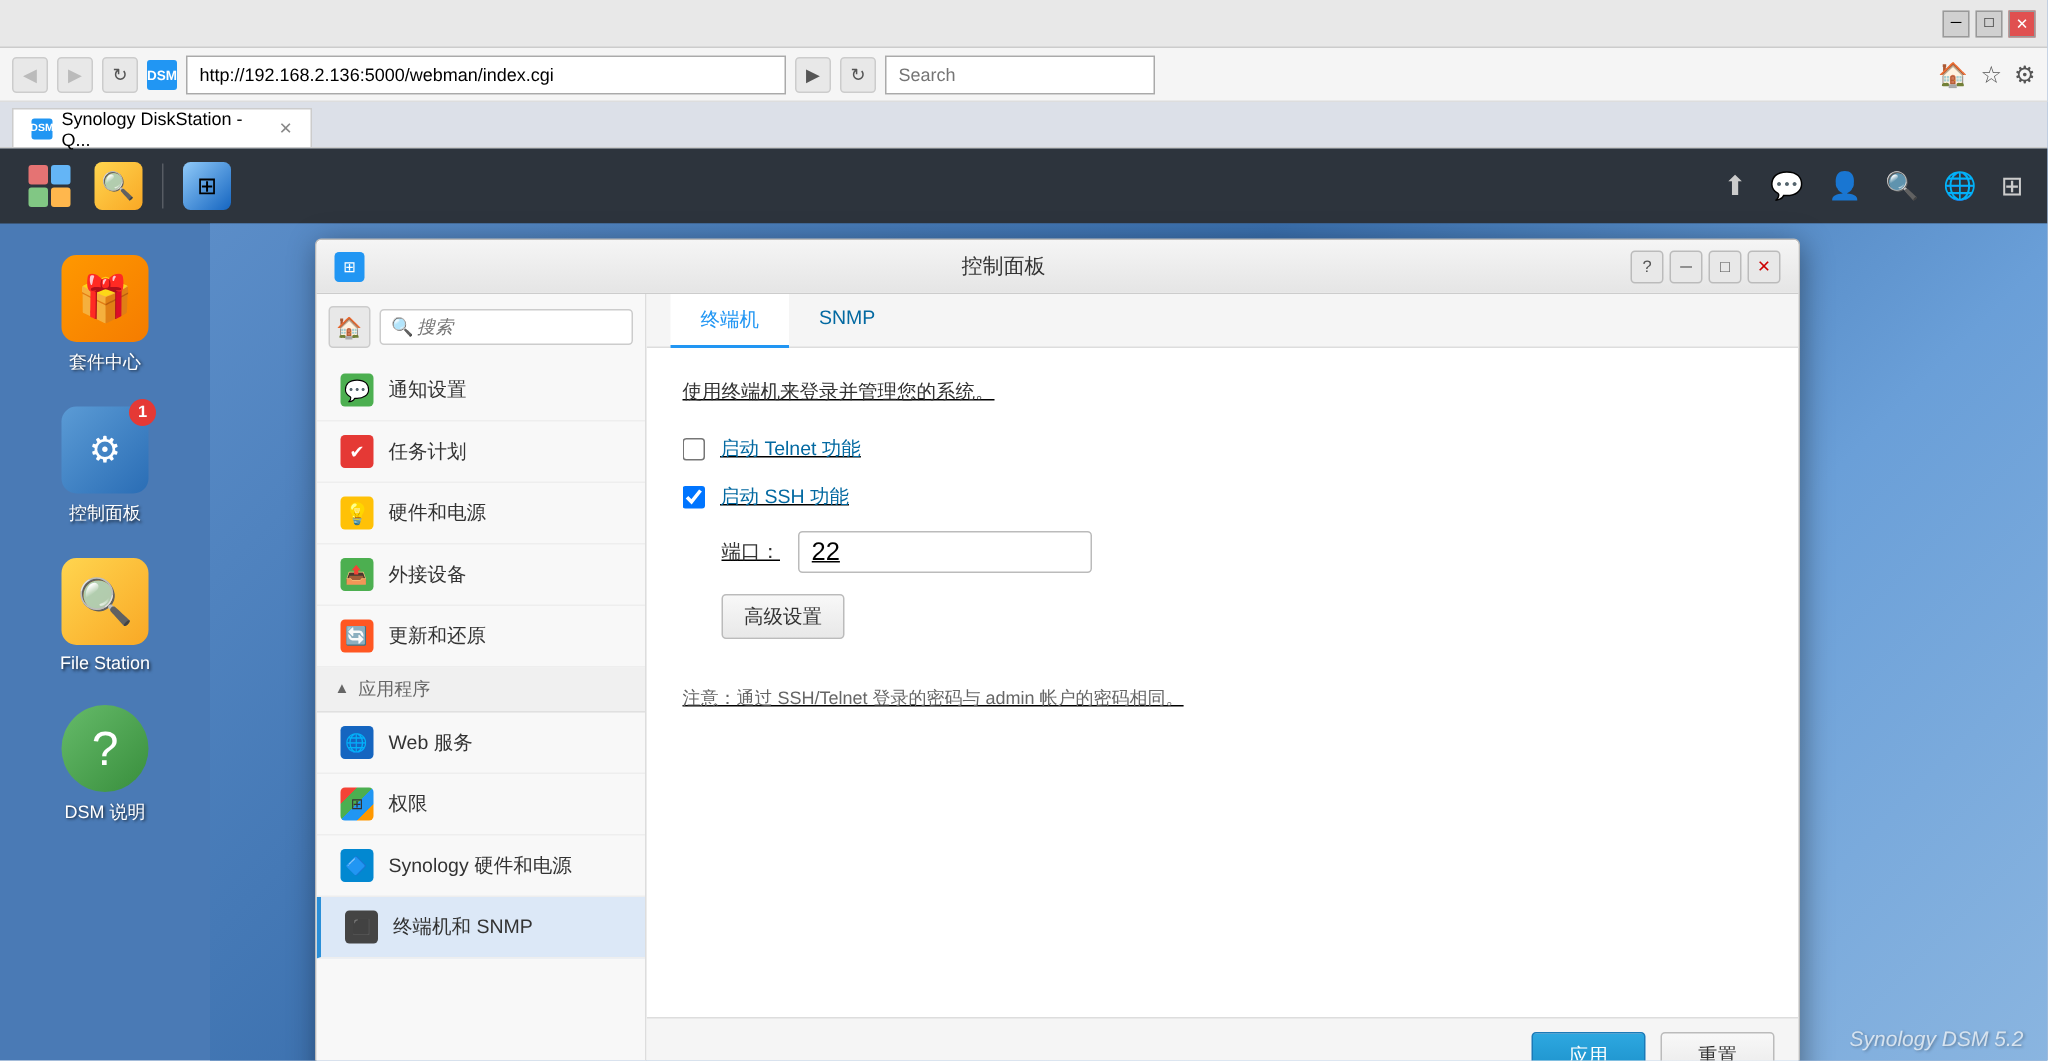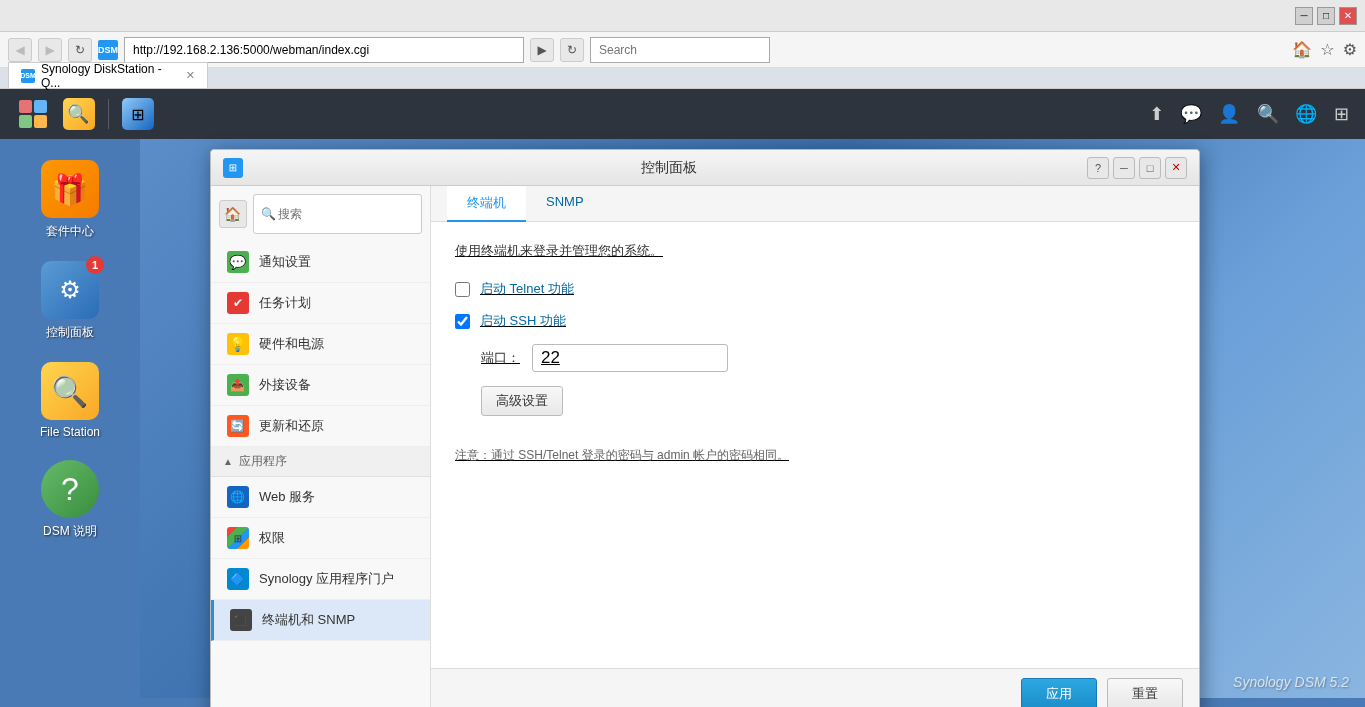--- a/index.html
+++ b/index.html
@@ -104,21 +104,21 @@
       align-items: center;
     }
     .nav-icon {
       font-size: 16px;
       color: #555;
       cursor: pointer;
     }
 
     
     .browser-tabs {
-      height: 20px;
+      height: 30px;
       background: #dce0e8;
       display: flex;
       align-items: flex-end;
       padding: 0 8px;
     }
     .browser-tab {
       height: 26px;
       padding: 0 12px;
       background: #f5f5f5;
       border: 1px solid #ccc;
@@ -690,21 +690,21 @@
       </div>
     </div>
 
     <div class="window-body">
 
       <div class="sidebar">
         <div style="display:flex;align-items:center;padding:8px;">
           <div class="home-btn">🏠</div>
           <div class="search-wrapper" style="flex:1;margin-left:6px;">
             <span class="search-icon-sidebar">🔍</span>
-            <input type="text" style="width: 100%; height: 40px; border: 1px solid rgb(204, 204, 204); border-radius: 3px; padding: 0px 24px 0px 24px; font-size: 12px;" placeholder="搜索">
+            <input type="text" style="width: 100%; height: 24px; border: 1px solid rgb(204, 204, 204); border-radius: 3px; padding: 0px 24px 0px 24px; font-size: 12px; font-style: italic;" placeholder="搜索">
           </div>
         </div>
 
         <div class="sidebar-item">
           <div class="sidebar-item-icon icon-green" style="background:#4caf50;color:white;">💬</div>
           <span>通知设置</span>
         </div>
         <div class="sidebar-item">
           <div class="sidebar-item-icon" style="background:#e53935;color:white;font-size:12px;">✔</div>
           <span>任务计划</span>
@@ -730,21 +730,21 @@
         <div class="sidebar-item">
           <div class="sidebar-item-icon" style="background:#1565c0;color:white;font-size:12px;">🌐</div>
           <span>Web 服务</span>
         </div>
         <div class="sidebar-item">
           <div class="sidebar-item-icon" style="background:linear-gradient(135deg,#f44336 25%,#4caf50 25%,#4caf50 50%,#2196f3 50%,#2196f3 75%,#ff9800 75%);font-size:10px;">⊞</div>
           <span>权限</span>
         </div>
         <div class="sidebar-item">
           <div class="sidebar-item-icon" style="background:#0288d1;color:white;font-size:12px;">🔷</div>
-          <span>Synology 应用程序门户</span>
+          <span>Synology 硬件和电源</span>
         </div>
         <div class="sidebar-item active">
           <div class="sidebar-item-icon" style="background:#444;color:white;font-size:10px;">⬛</div>
           <span>终端机和 SNMP</span>
         </div>
       </div>
 
       <div class="main-content">
 
         <div class="tab-bar">

